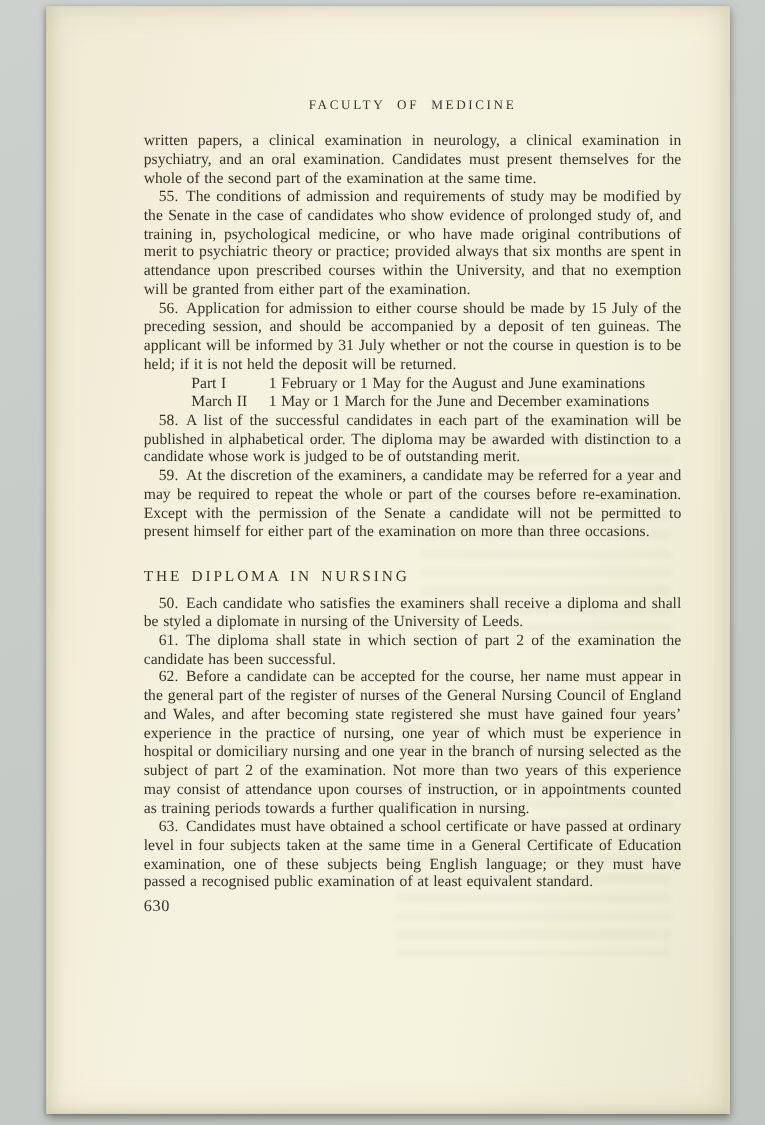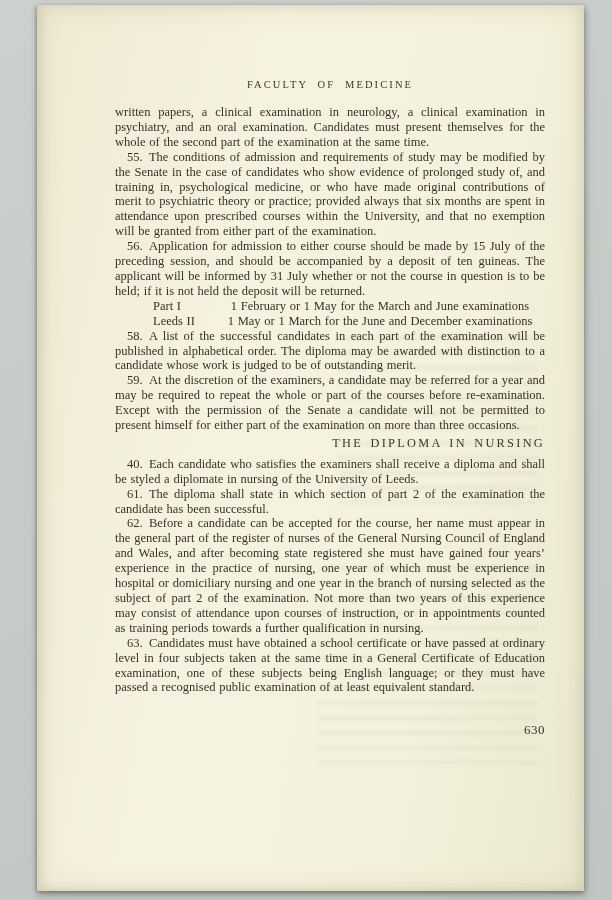--- a/index.html
+++ b/index.html
@@ -44,40 +44,40 @@
     line-height: 14.9px;
     word-spacing: 0.6px;
     color: #373229;
     text-align: justify;
   }
   .para { margin: 0; text-indent: 12px; }
   .para.no-indent { text-indent: 0; }
   .sched-row {
     position: relative;
     padding-left: 100px;
-    text-align: center;
+    text-align: left;
     text-indent: 0;
   }
   .sched-label { position: absolute; left: 38px; top: 0; }
   .sched-tail { display: block; }
   .section-heading {
-    margin: 3px 0 6px 0;
+    margin: 21px 0 6px 0;
     text-indent: 0;
-    text-align: right;
+    text-align: left;
     font-size: 12.3px;
     font-weight: normal;
     letter-spacing: 2.3px;
     word-spacing: 2px;
     color: #39352b;
   }
   .page-number {
-    margin-top: 28px;
+    margin-top: 5px;
     font-size: 13px;
     letter-spacing: 0.5px;
-    text-align: right;
+    text-align: left;
   }
   .ghost {
     position: absolute;
     pointer-events: none;
     opacity: 0.05;
     background: repeating-linear-gradient(180deg,
       rgba(110,120,85,0.9) 0px, rgba(110,120,85,0.9) 6px,
       transparent 6px, transparent 15px);
     filter: blur(1.5px);
   }
@@ -93,32 +93,32 @@
 
   <div class="running-header">FACULTY OF MEDICINE</div>
 
   <div class="text-block">
     <p class="para no-indent">written papers, a clinical examination in neurology, a clinical examination in psychiatry, and an oral examination. Candidates must present themselves for the whole of the second part of the examination at the same time.</p>
     <p class="para">55. The conditions of admission and requirements of study may be modified by the Senate in the case of candidates who show evidence of prolonged study of, and training in, psychological medicine, or who have made original contributions of merit to psychiatric theory or practice; provided always that six months are spent in attendance upon prescribed courses within the University, and that no exemption will be granted from either part of the examination.</p>
     <p class="para">56. Application for admission to either course should be made by 15 July of the preceding session, and should be accompanied by a deposit of ten guineas. The applicant will be informed by 31 July whether or not the course in question is to be held; if it is not held the deposit will be returned.</p>
 
     <div class="para sched-row">
       <span class="sched-label">Part I</span>
-      <span class="sched-text">1 February or 1 May for the March and June examinations</span>
+      <span class="sched-text">1 February or 1 May for the August and June examinations</span>
     </div>
     <div class="para sched-row">
-      <span class="sched-label">Leeds II</span>
+      <span class="sched-label">March II</span>
       <span class="sched-text">1 May or 1 March for the June and December examinations</span>
     </div>
 
     <p class="para">58. A list of the successful candidates in each part of the examination will be published in alphabetical order.  The diploma may be awarded with distinction to a candidate whose work is judged to be of outstanding merit.</p>
     <p class="para">59. At the discretion of the examiners, a candidate may be referred for a year and may be required to repeat the whole or part of the courses before re-examination. Except with the permission of the Senate a candidate will not be permitted to present himself for either part of the examination on more than three occasions.</p>
 
     <h2 class="section-heading">THE DIPLOMA IN NURSING</h2>
 
-    <p class="para">40. Each candidate who satisfies the examiners shall receive a diploma and shall be styled a diplomate in nursing of the University of Leeds.</p>
+    <p class="para">50. Each candidate who satisfies the examiners shall receive a diploma and shall be styled a diplomate in nursing of the University of Leeds.</p>
     <p class="para">61. The diploma shall state in which section of part 2 of the examination the candidate has been successful.</p>
     <p class="para">62. Before a candidate can be accepted for the course, her name must appear in the general part of the register of nurses of the General Nursing Council of England and Wales, and after becoming state registered she must have gained four years’ experience in the practice of nursing, one year of which must be experience in hospital or domiciliary nursing and one year in the branch of nursing selected as the subject of part 2 of the examination.  Not more than two years of this experience may consist of attendance upon courses of instruction, or in appointments counted as training periods towards a further qualification in nursing.</p>
     <p class="para">63. Candidates must have obtained a school certificate or have passed at ordinary level in four subjects taken at the same time in a General Certificate of Education examination, one of these subjects being English language; or they must have passed a recognised public examination of at least equivalent standard.</p>
 
     <div class="page-number">630</div>
   </div>
 </div>
 
 </body></html>

